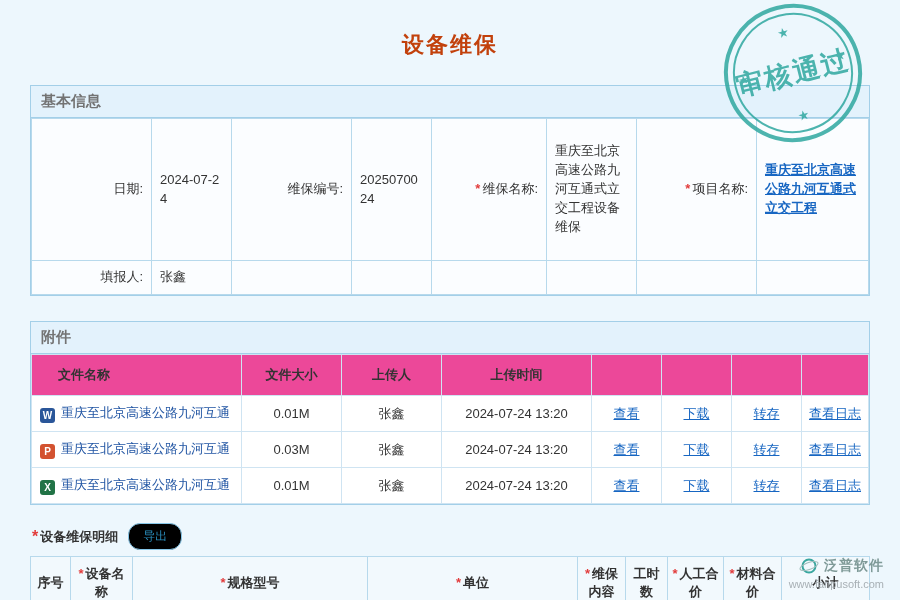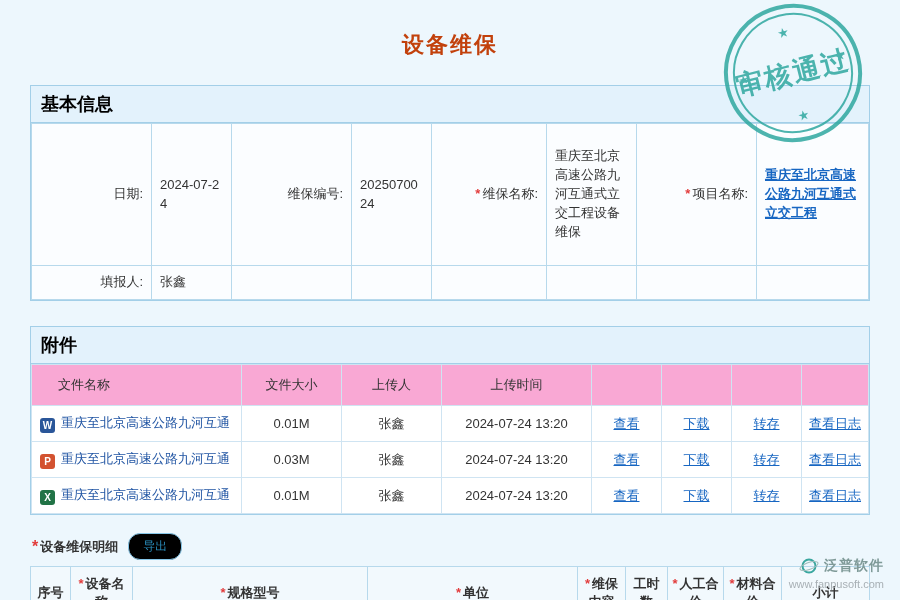--- a/index.html
+++ b/index.html
@@ -15,40 +15,40 @@
   .title {
     margin:0; padding-top:30px; text-align:center;
     font-size:22px; font-weight:bold; color:#c2410c; letter-spacing:2px;
   }
 
   .panel {
     margin:25px 30px 0; border:1px solid #a3cfe8; background:#fbfdff;
   }
   .panel-header {
     background:#e3f2fc; border-bottom:1px solid #a3cfe8;
-    padding:6px 10px; font-size:18px; font-weight:600; color:#000000;
+    padding:6px 10px; font-size:15px; font-weight:600; color:#737373;
   }
 
   table { border-collapse:collapse; width:100%; table-layout:fixed; }
   .info-table { font-size:13px; }
   .info-table td {
     border:1px solid #b7d9ec; padding:5px 8px; vertical-align:middle;
     word-break:break-all; line-height:1.45;
   }
   .info-table .lbl { text-align:right; white-space:nowrap; }
   .row-main td { height:142px; }
   .row-second td { height:34px; }
   .row-remark td { background:#eaf5fc; height:34px; }
   .req { color:#e23b3b; margin-right:2px; font-weight:bold; }
   .plink { color:#1766c2; text-decoration:underline; cursor:pointer; font-weight:600; }
 
   .att-table { font-size:13px; background:#fff; }
   .att-table th, .att-table td { border:1px solid #cfe4f2; }
   .att-table th {
-    font-weight:normal; text-align:center; padding:11px 4px; background:#f9a8d4; color:#333;
+    font-weight:bold; text-align:center; padding:11px 4px; background:#ec4899; color:#333;
   }
   .att-table th.fname-h { text-align:left; padding-left:26px; }
   .att-table td { padding:8px 4px; text-align:center; height:34px; }
   .att-table td.fname {
     text-align:left; padding-left:8px; color:#2155a3;
     white-space:nowrap; overflow:hidden;
   }
   .ficon {
     display:inline-block; width:15px; height:15px; border-radius:3px;
     color:#fff; font-size:10px; font-weight:bold; text-align:center;

